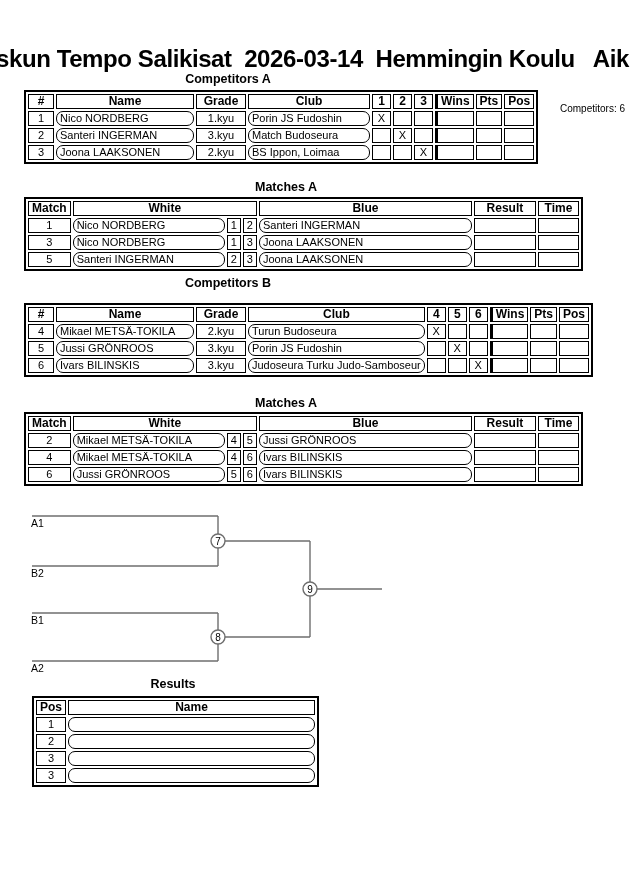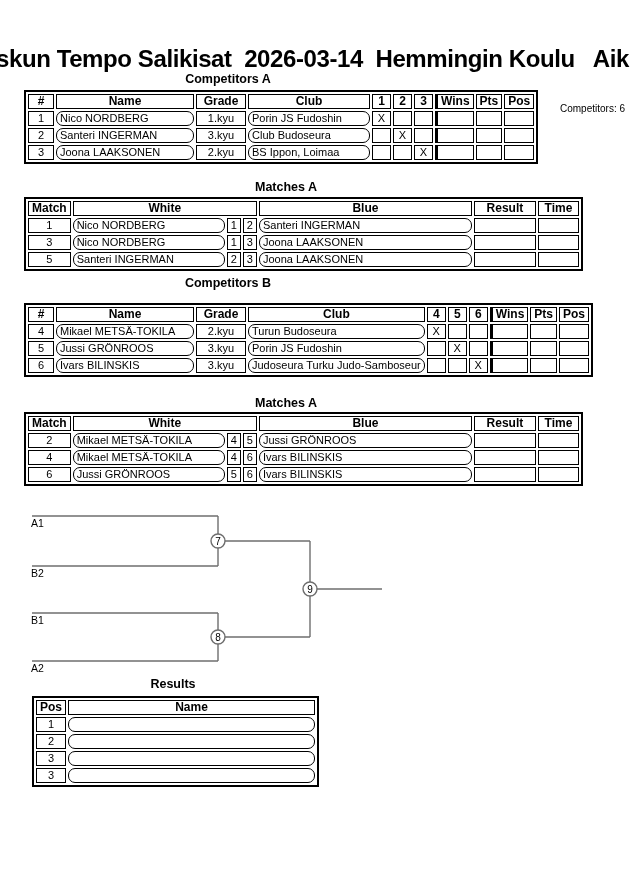--- a/index.html
+++ b/index.html
@@ -76,21 +76,21 @@
         <td class="c"></td>
         <td class="c"></td>
         <td class="c wl"></td>
         <td class="c"></td>
         <td class="c"></td>
       </tr>
       <tr>
         <td class="c">2</td>
         <td class="l">Santeri INGERMAN</td>
         <td class="c">3.kyu</td>
-        <td class="l">Club Budoseura</td>
+        <td class="l">Match Budoseura</td>
         <td class="c"></td>
         <td class="c">X</td>
         <td class="c"></td>
         <td class="c wl"></td>
         <td class="c"></td>
         <td class="c"></td>
       </tr>
       <tr>
         <td class="c">3</td>
         <td class="l">Joona LAAKSONEN</td>

